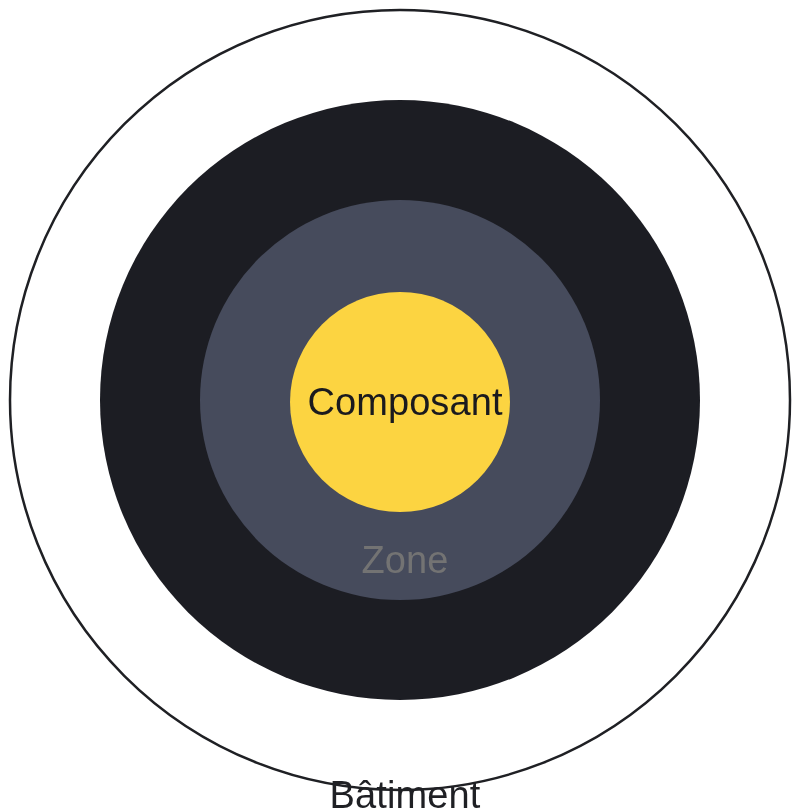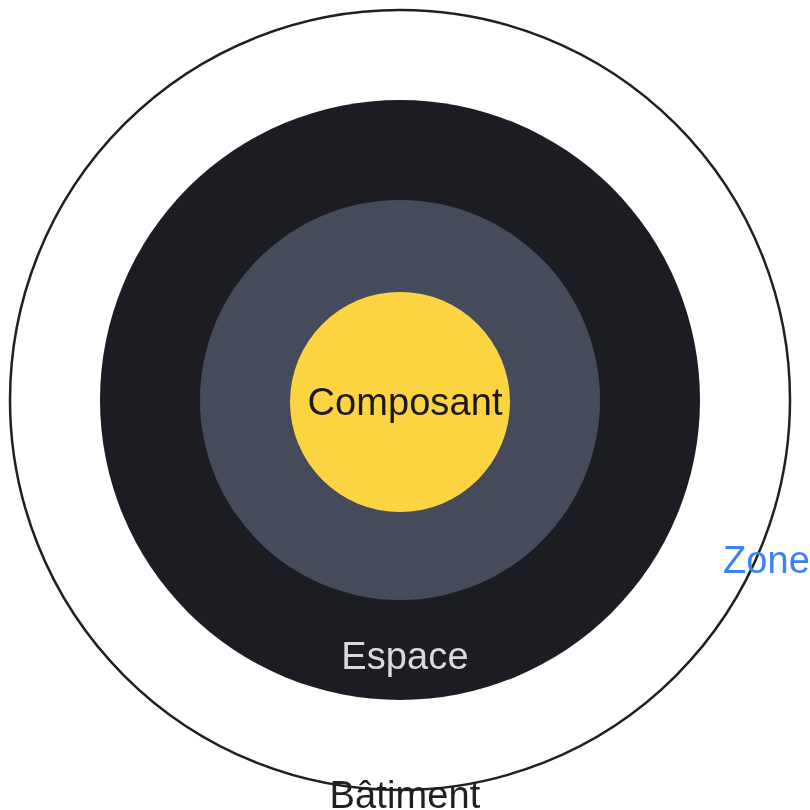--- a/index.html
+++ b/index.html
@@ -64,19 +64,18 @@
 
   <svg id="nested-circles" viewBox="0 0 810 810">
     <circle cx="400" cy="400" r="390" fill="#ffffff" stroke="#1f2024" stroke-width="2.5"></circle>
     <circle cx="400" cy="400" r="300" fill="#1c1d23" stroke="none"></circle>
     <circle cx="400" cy="400" r="200" fill="#464b5c" stroke="none"></circle>
     <circle cx="400" cy="402" r="110" fill="#fcd441" stroke="none"></circle>
   </svg>
 
   <div class="ring-label" id="label-composant" style="color: rgb(26, 26, 30);">Composant</div>
 
-  <div class="ring-label" id="label-zone" style="color: #3b82f6; text-align: right;">Zone</div>
+  <div class="ring-label" id="label-zone" style="color: #737373;">Zone</div>
 
-  <div class="ring-label" id="label-espace" style="color: rgb(217, 218, 221);">Espace</div>
 
   <div class="ring-label" id="label-batiment" style="color: rgb(31, 32, 36); margin-top: 47px;">Bâtiment</div>
 
 </div>
 
 </body></html>

